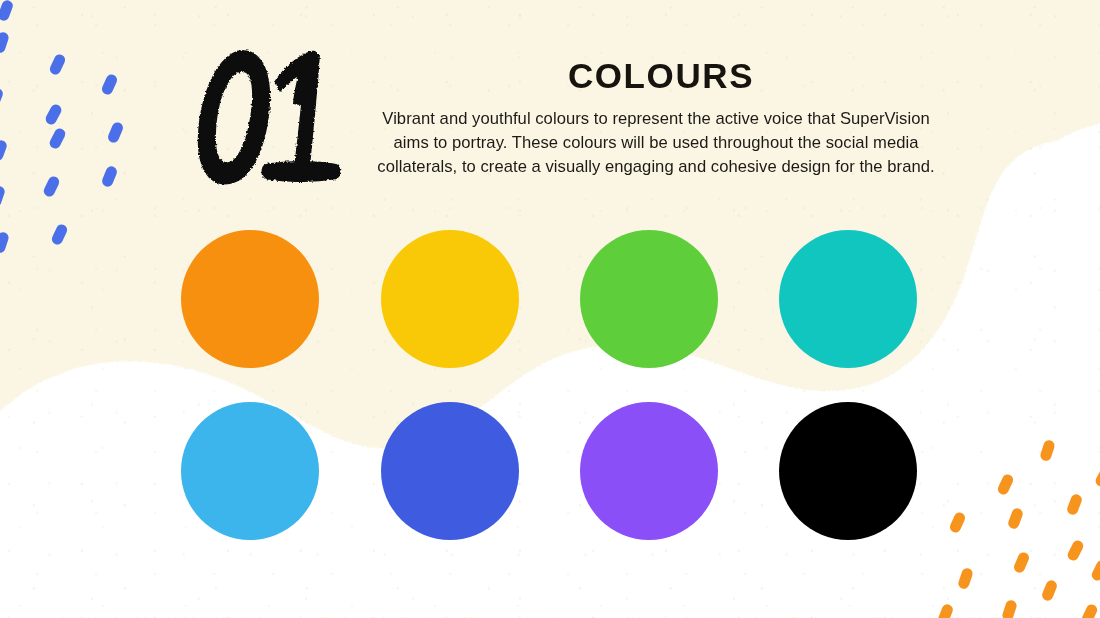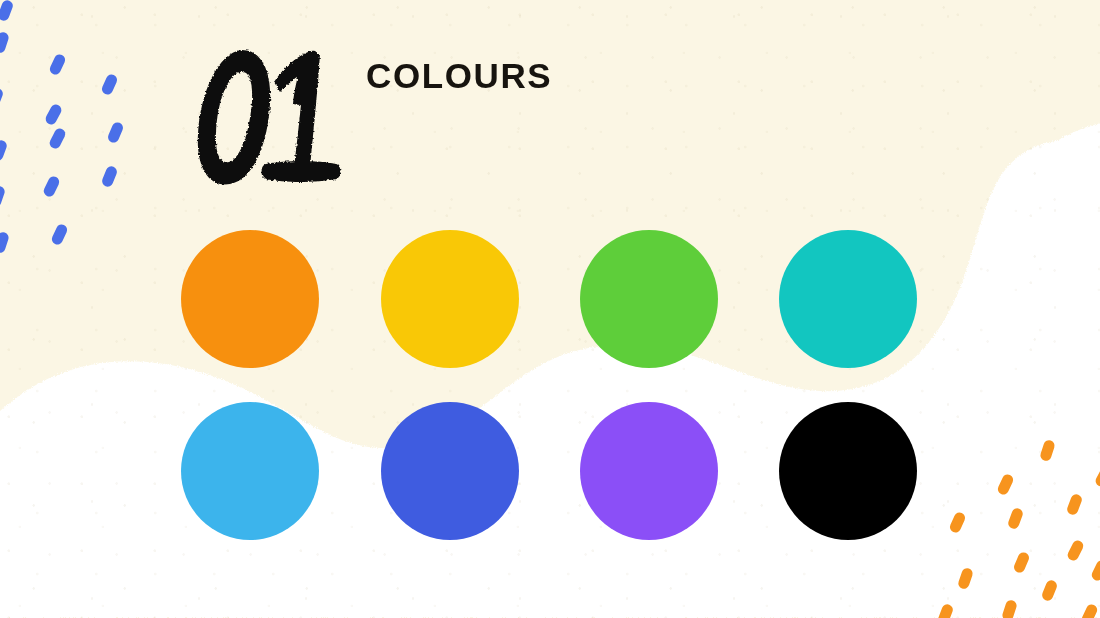--- a/index.html
+++ b/index.html
@@ -11,20 +11,21 @@
   body {
     font-family: "Liberation Sans", sans-serif;
   }
 
   #slide {
     position: relative;
     width: 1100px;
     height: 618px;
     overflow: hidden;
     background: #FBF6E4;
+    text-align: center;
   }
 
   
   .bg-layer {
     position: absolute;
     left: 0;
     top: 0;
     width: 1100px;
     height: 618px;
     pointer-events: none;
@@ -250,20 +251,21 @@
             C 96,118 128,118 146,122
             C 152,123 152,136 146,137
             C 126,141 94,141 76,137
             C 70,136 70,123 76,122 Z"></path>
         </g>
       </svg>
     </div>
 
     <div class="heading-block">
       <h1 class="section-title">COLOURS</h1>
+      <p class="section-body">Vibrant and youthful colours to represent the active voice that SuperVision aims to portray. These colours will be used throughout the social media collaterals, to create a visually engaging and cohesive design for the brand.</p>
     </div>
   </div>
 
   <div class="swatch-grid">
 
     <div class="swatch-row row-1">
       <div class="swatch col-1" style="background: rgb(247, 144, 14);"></div>
       <div class="swatch col-2" style="background: rgb(249, 200, 6);"></div>
       <div class="swatch col-3" style="background: rgb(94, 206, 58);"></div>
       <div class="swatch col-4" style="background: rgb(18, 198, 192);"></div>

